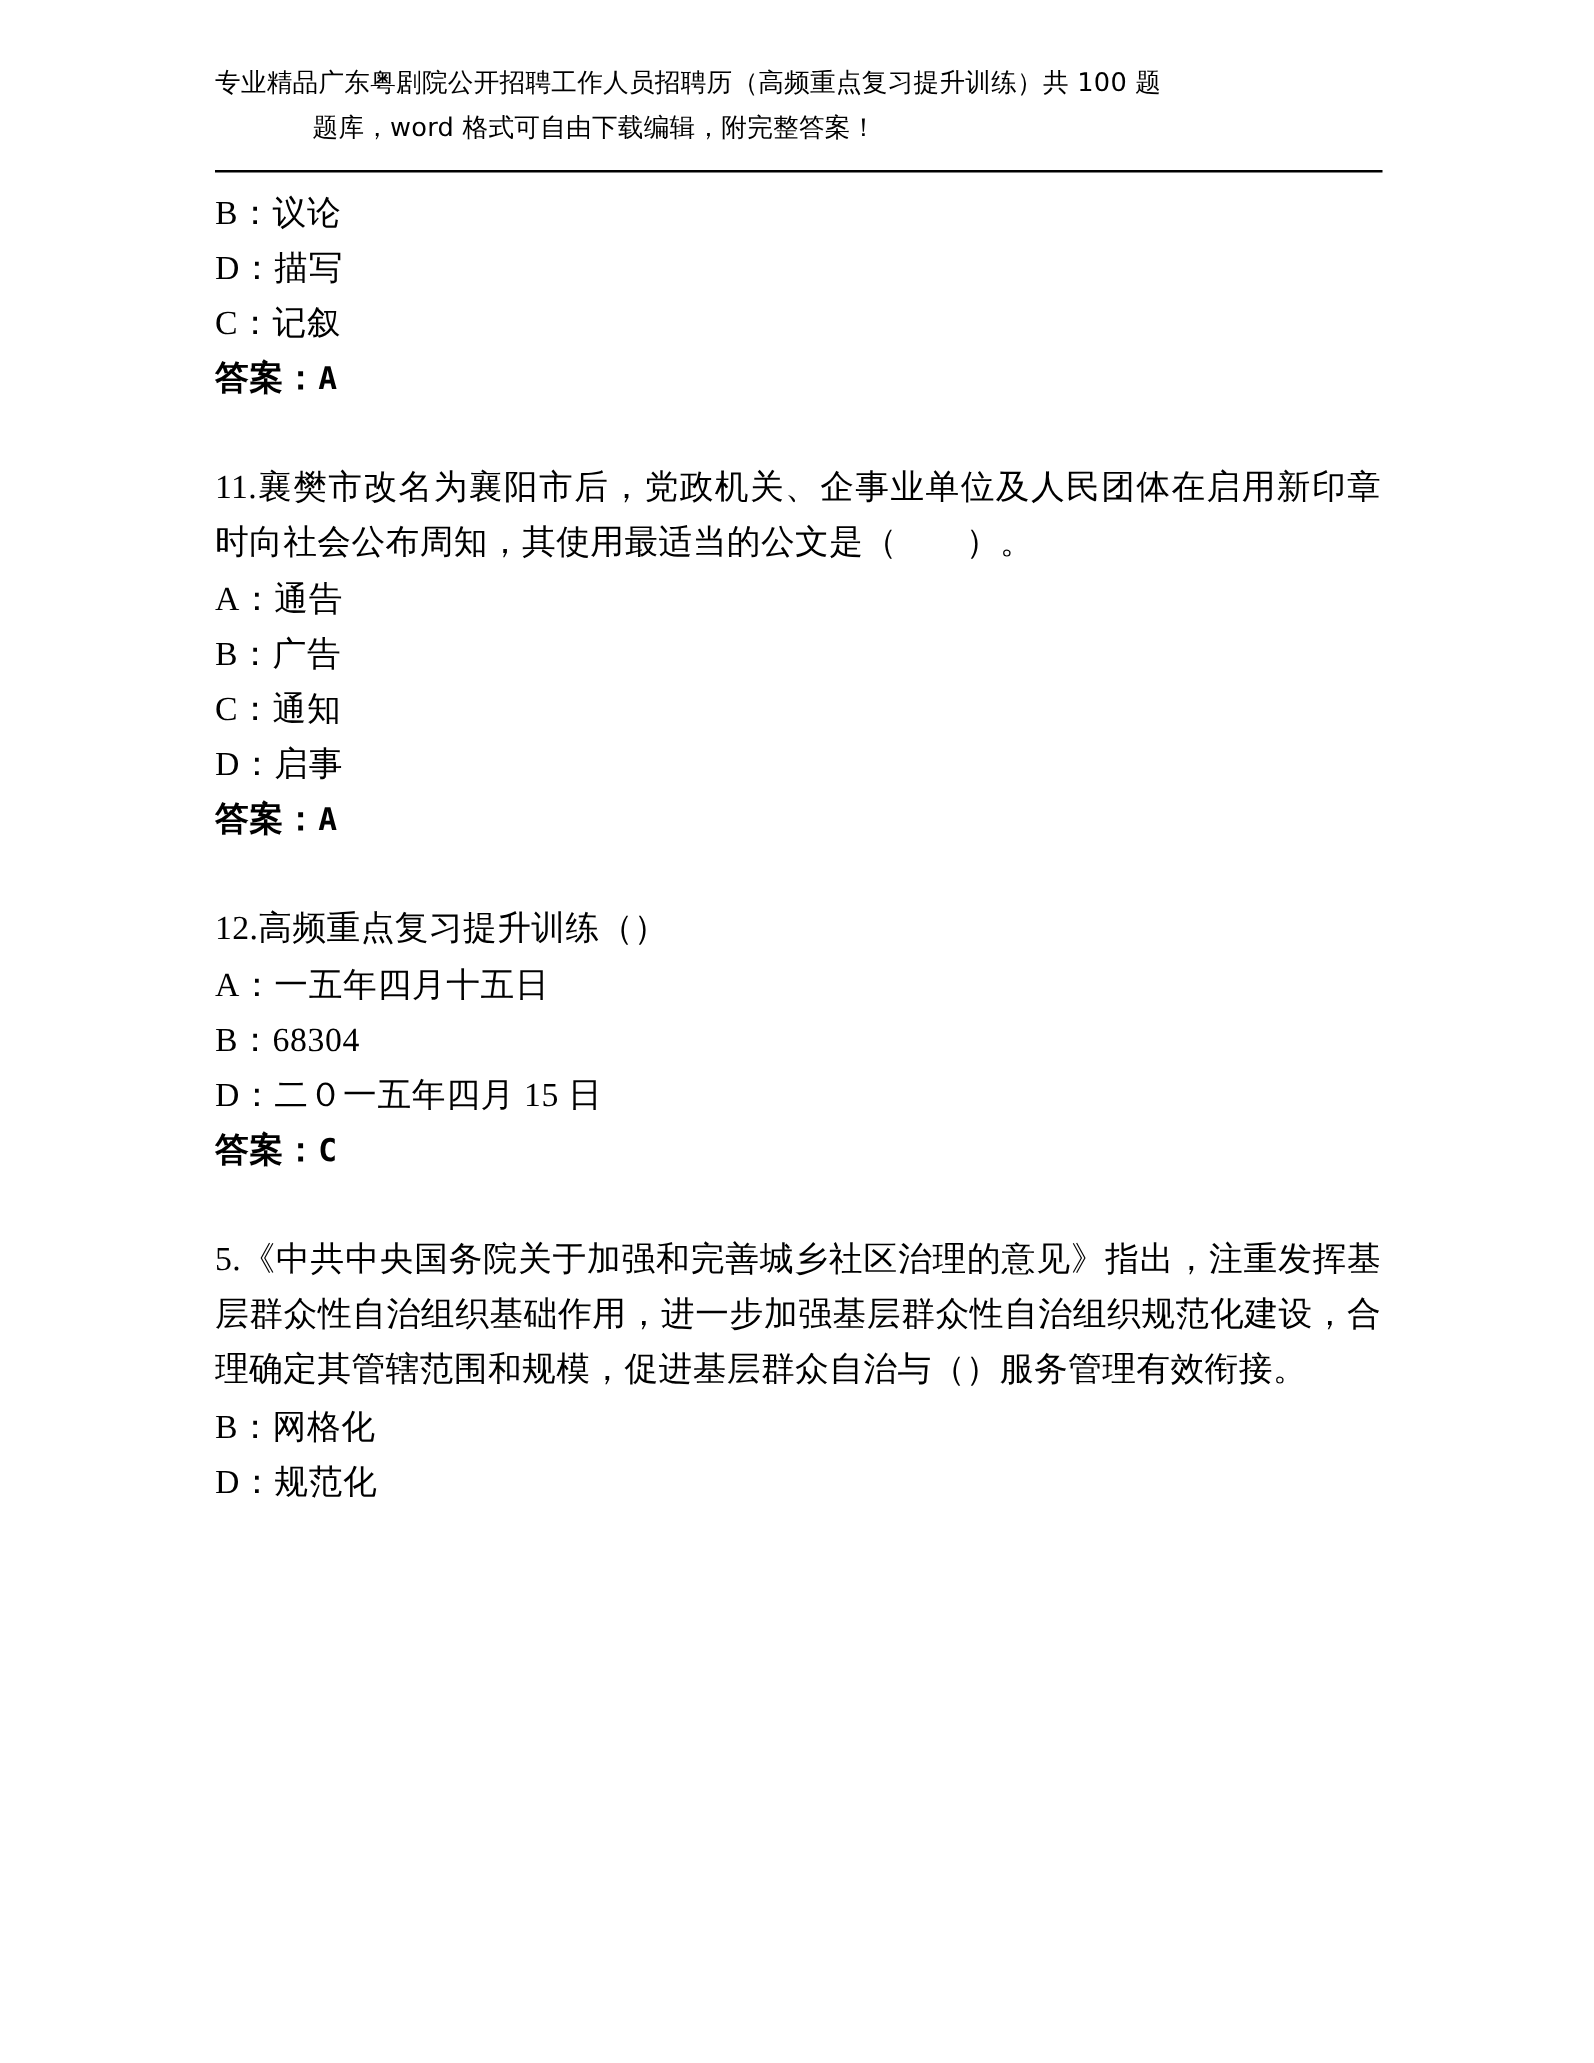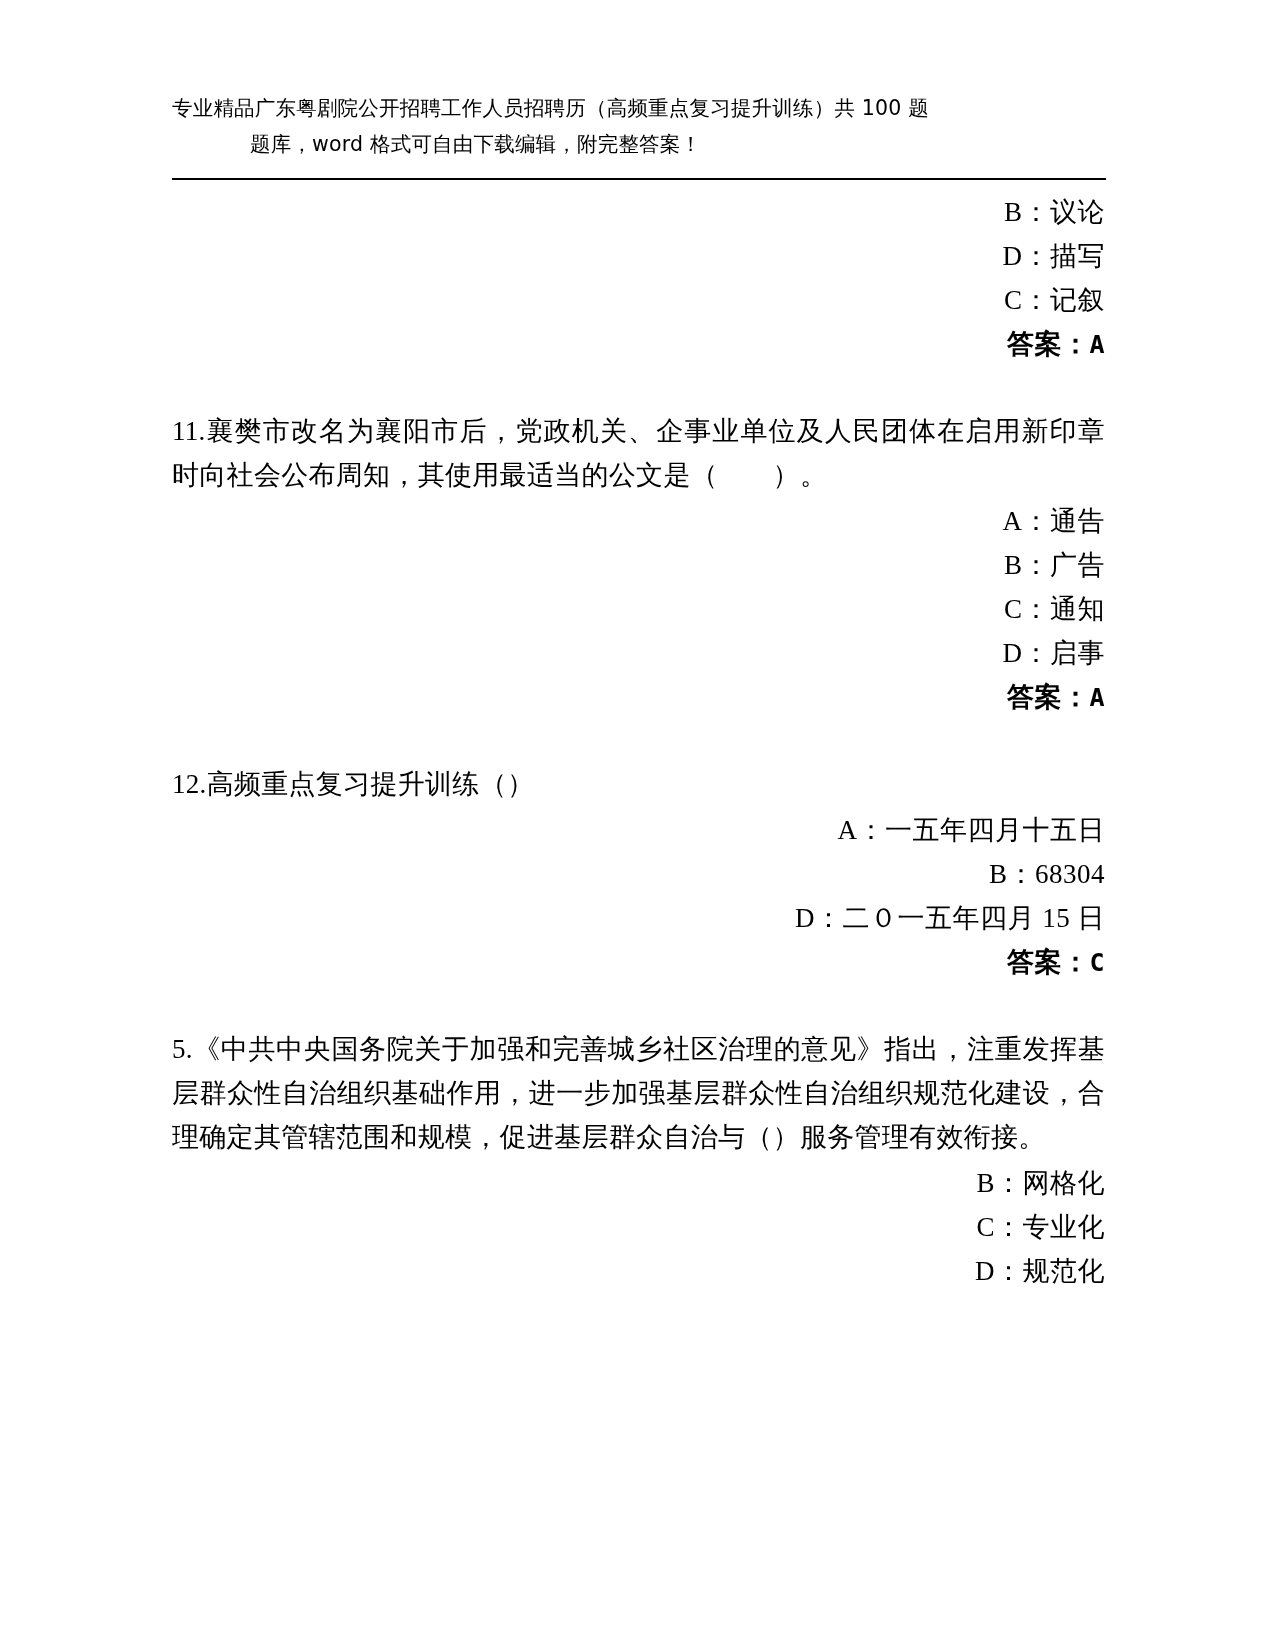--- a/index.html
+++ b/index.html
@@ -12,21 +12,21 @@
     height: 1650px;
     font-family: "Liberation Serif", "DejaVu Serif", serif;
     color: #000000;
     position: relative;
     overflow: hidden;
   }
   .page {
     box-sizing: border-box;
     width: 1275px;
     height: 1226px;
-    padding: 90px 170px 0 172px;
+    padding: 48px 170px 0 172px;
   }
   .header {
     font-family: "DejaVu Sans", "Liberation Sans", sans-serif;
     font-size: 20.5px;
     line-height: 36px;
     letter-spacing: 0.2px;
     color: #000;
     text-align: left;
   }
   .header .line1 {
@@ -41,21 +41,20 @@
     margin-bottom: 0px;
     width: 934px;
   }
   .body-block {
     margin-top: 10px;
   }
   .opt, .qline, .ans {
     font-size: 27px;
     line-height: 44px;
     letter-spacing: 0.5px;
-    text-align: right;
   }
   .opt {
     white-space: pre;
   }
   .ans {
     font-weight: bold;
   }
   .ans .mark {
     font-family: "DejaVu Sans Mono", "Liberation Mono", monospace;
     font-weight: bold;
@@ -111,18 +110,17 @@
       <div class="opt">B：68304</div>
       <div class="opt">D：二０一五年四月 15 日</div>
     </div>
     <div class="ans"><span>答案：</span><span class="mark">C</span></div>
   </div>
 
   <div class="question">
     <div class="qtext"><span>5.</span><span>《中共中央国务院关于加强和完善城乡社区治理的意见》指出，注重发挥基层群众性自治组织基础作用，进一步加强基层群众性自治组织规范化建设，合理确定其管辖范围和规模，促进基层群众自治与（）服务管理有效衔接。</span></div>
     <div class="opts">
       <div class="opt">B：网格化</div>
-      <div class="opt">C：专业化</div>
       <div class="opt">D：规范化</div>
     </div>
   </div>
 
 </div>
 
 </body></html>

